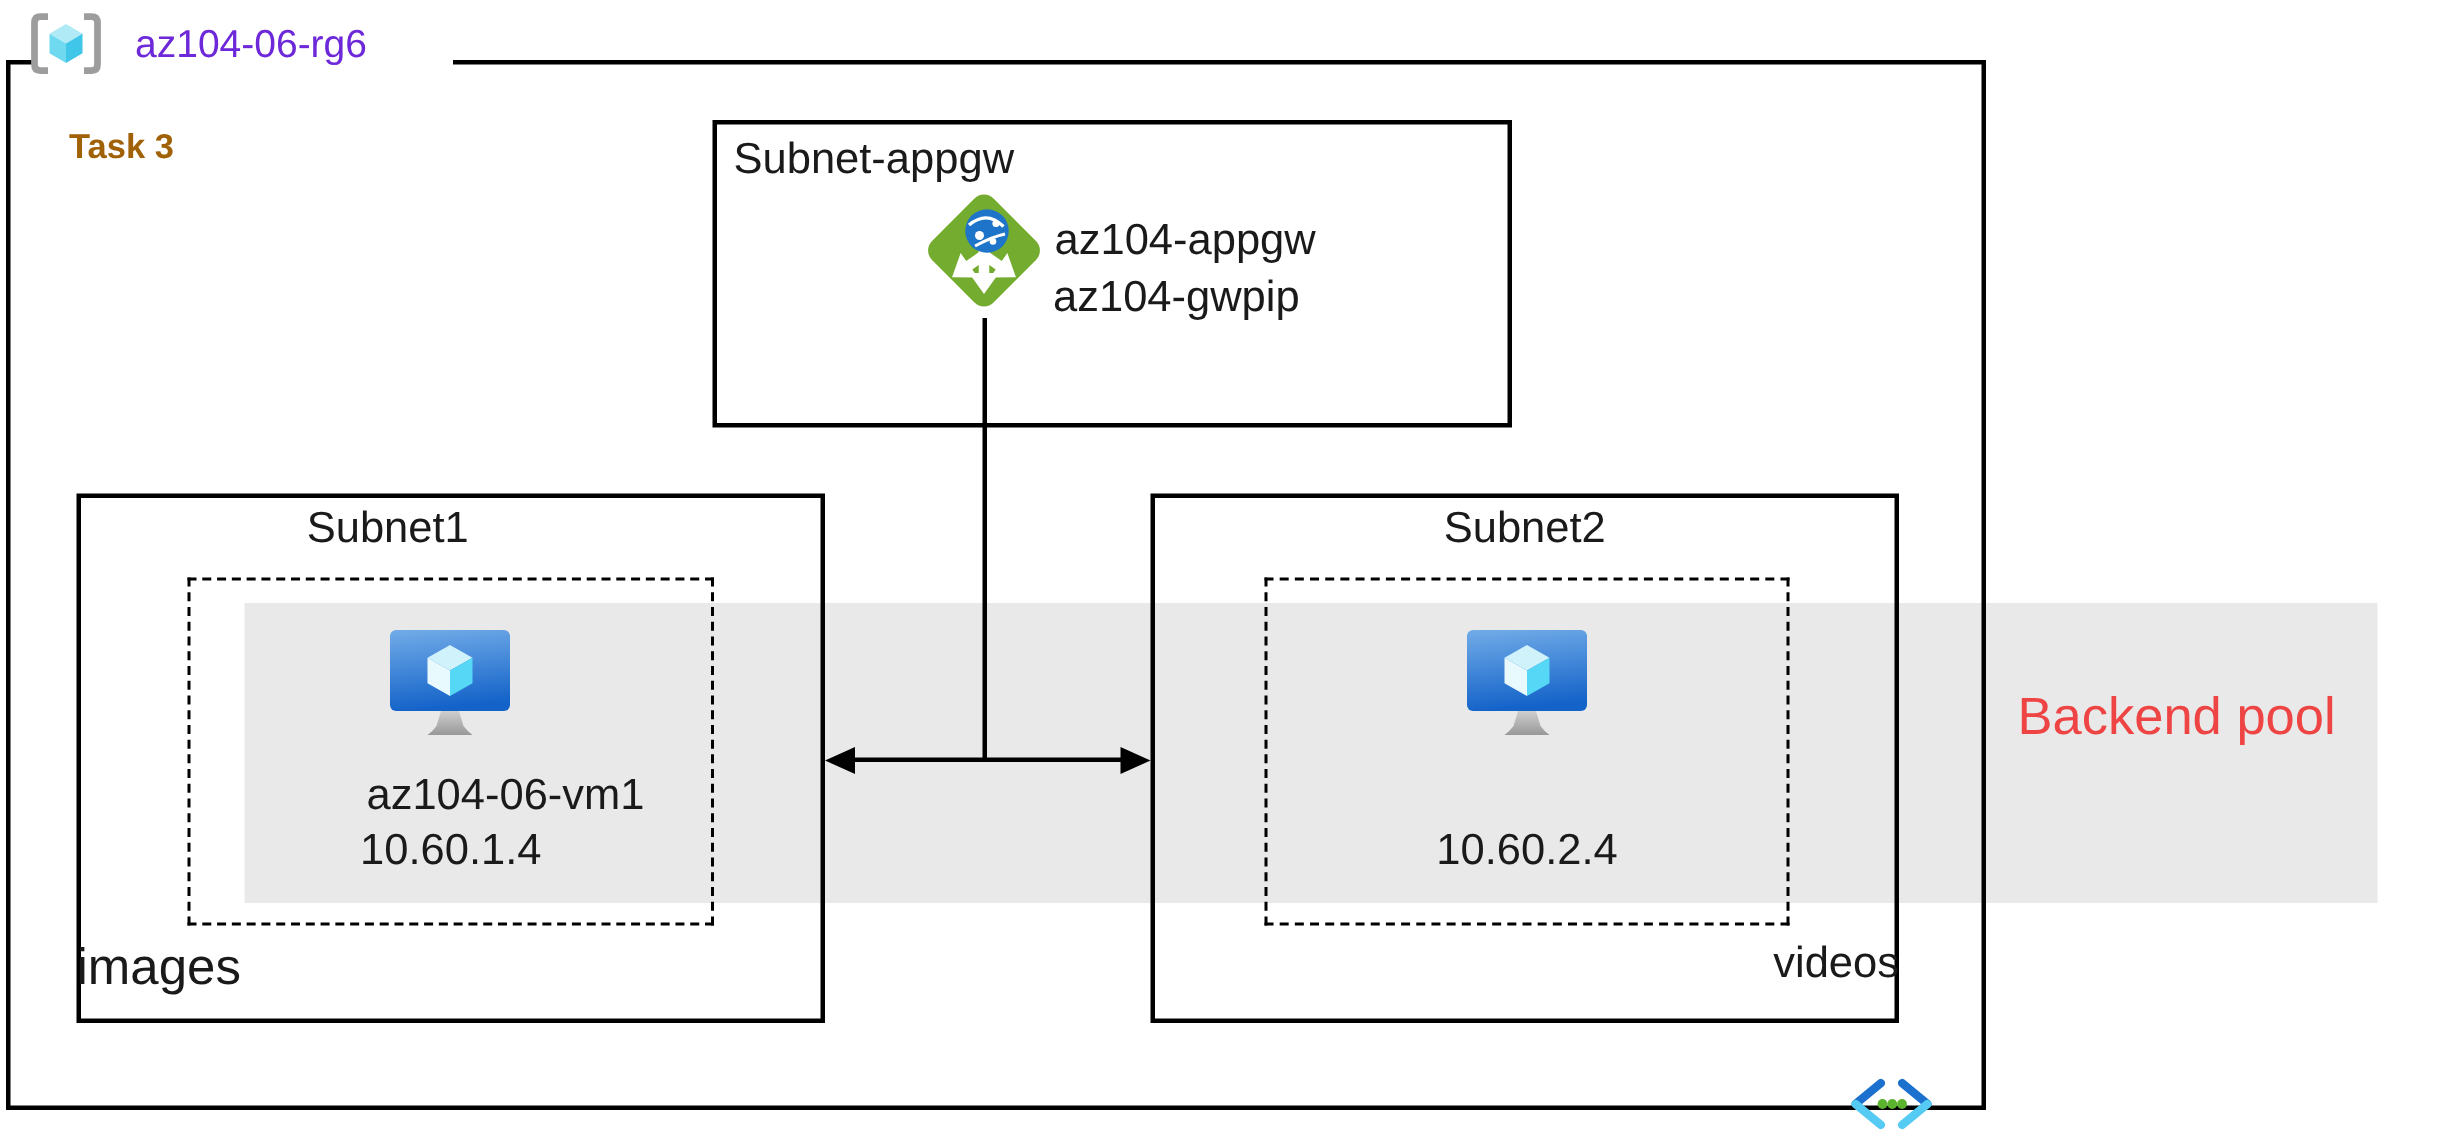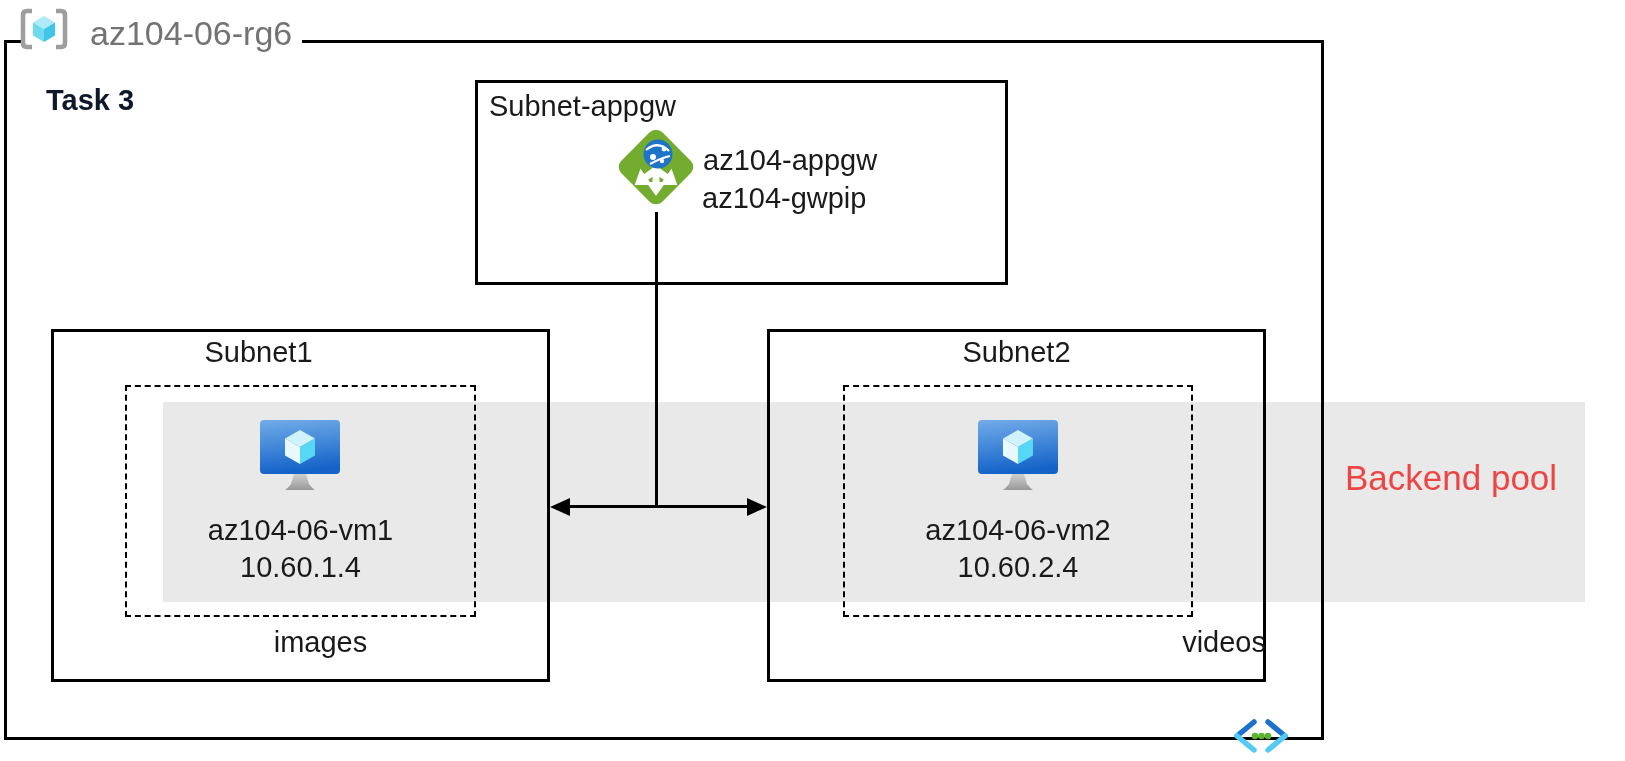--- a/index.html
+++ b/index.html
@@ -26,25 +26,25 @@
     border: 3px solid #000000;
     background: transparent;
   }
   .rg-border-patch {
     left: 24px; top: 36px; width: 278px; height: 11px;
     background: #ffffff;
   }
   .rg-icon { left: 18px; top: 7px; width: 52px; height: 44px; }
   .rg-title {
     left: 90px; top: 14px;
-    font-size: 34px; color: #737373; white-space: nowrap; text-align: center;
+    font-size: 26px; color: #6d28d9; white-space: nowrap; text-align: center;
   }
   .task-label {
     left: 46px; top: 84px;
-    font-size: 29px; font-weight: bold; color: #0f172a; white-space: nowrap;
+    font-size: 23px; font-weight: bold; color: #a16207; white-space: nowrap;
   }
 
   
   .solid-box { border: 3px solid #000000; background: transparent; }
   .appgw-box { left: 475px; top: 80px; width: 533px; height: 205px; }
   .appgw-title { left: 489px; top: 90px; font-size: 29px; white-space: nowrap; }
   .appgw-icon { left: 613px; top: 124px; width: 86px; height: 86px; }
   .appgw-name  { left: 703px; top: 144px; font-size: 29px; white-space: nowrap; }
   .appgw-pip   { left: 702px; top: 182px; font-size: 29px; white-space: nowrap; }
 
@@ -56,25 +56,25 @@
 
   .dashed-box { border: 2.5px dashed #000000; background: transparent; }
   .dashed1 { left: 125px; top: 385px; width: 351px; height: 232px; }
   .dashed2 { left: 843px; top: 385px; width: 350px; height: 232px; }
 
   .vm-icon { width: 80px; height: 72px; }
   .vm1-icon { left: 260px; top: 420px; }
   .vm2-icon { left: 978px; top: 420px; }
 
   .vm-text { font-size: 29px; text-align: center; }
-  .vm1-name { left: 125px; width: 351px; top: 514px; }
+  .vm1-name { left: 125px; width: 424px; top: 514px; }
   .vm1-ip   { left: 125px; width: 351px; top: 551px; }
   .vm2-name { left: 843px; width: 350px; top: 514px; }
   .vm2-ip   { left: 843px; width: 350px; top: 551px; }
-  .storage1 { left: 51px;  width: 539px; top: 626px; font-size: 29px; text-align: center; }
+  .storage1 { left: 51px;  width: 539px; top: 626px; font-size: 34px; text-align: left; }
   .storage2 { left: 767px; width: 499px; top: 626px; font-size: 29px; text-align: right; }
 
   .backend-label {
     left: 1345px; top: 458px;
     font-size: 35px; color: #ef4444; white-space: nowrap;
   }
 
   
   .vline { left: 655px; top: 212px; width: 3px; height: 296px; background: #000000; }
   .hline { left: 564px; top: 505px; width: 194px; height: 3px; background: #000000; }
@@ -183,21 +183,20 @@
             <stop offset="1" stop-color="#989898"></stop>
         </linearGradient>
       </defs>
       <rect x="0" y="0" width="80" height="54" rx="4" fill="url(#vmg2)"></rect>
       <polygon points="40,10 55,18.5 40,27 25,18.5" fill="#CFF2FB"></polygon>
       <polygon points="25,18.5 40,27 40,44 25,35.5" fill="#E9FAFE"></polygon>
       <polygon points="55,18.5 40,27 40,44 55,35.5" fill="#55D7F5"></polygon>
       <path d="M34,54 L46,54 L49,64 Q52,68 55,70 L25,70 Q28,68 31,64 Z" fill="url(#stg2)"></path>
     </svg>
   </div>
-  <div class="abs vm-text vm2-name">az104-06-vm2</div>
   <div class="abs vm-text vm2-ip">10.60.2.4</div>
   <div class="abs storage2">videos</div>
 
   <div class="abs backend-label">Backend pool</div>
 
   <div class="abs vnet-icon">
     <svg width="58" height="40" viewBox="0 0 58 40">
       <path d="M22,6 L5,20" stroke="#1D71CE" stroke-width="5.5" stroke-linecap="round" fill="none"></path>
       <path d="M5,20 L22,34" stroke="#55CAF3" stroke-width="5.5" stroke-linecap="round" fill="none"></path>
       <path d="M36,6 L53,20" stroke="#1D71CE" stroke-width="5.5" stroke-linecap="round" fill="none"></path>

